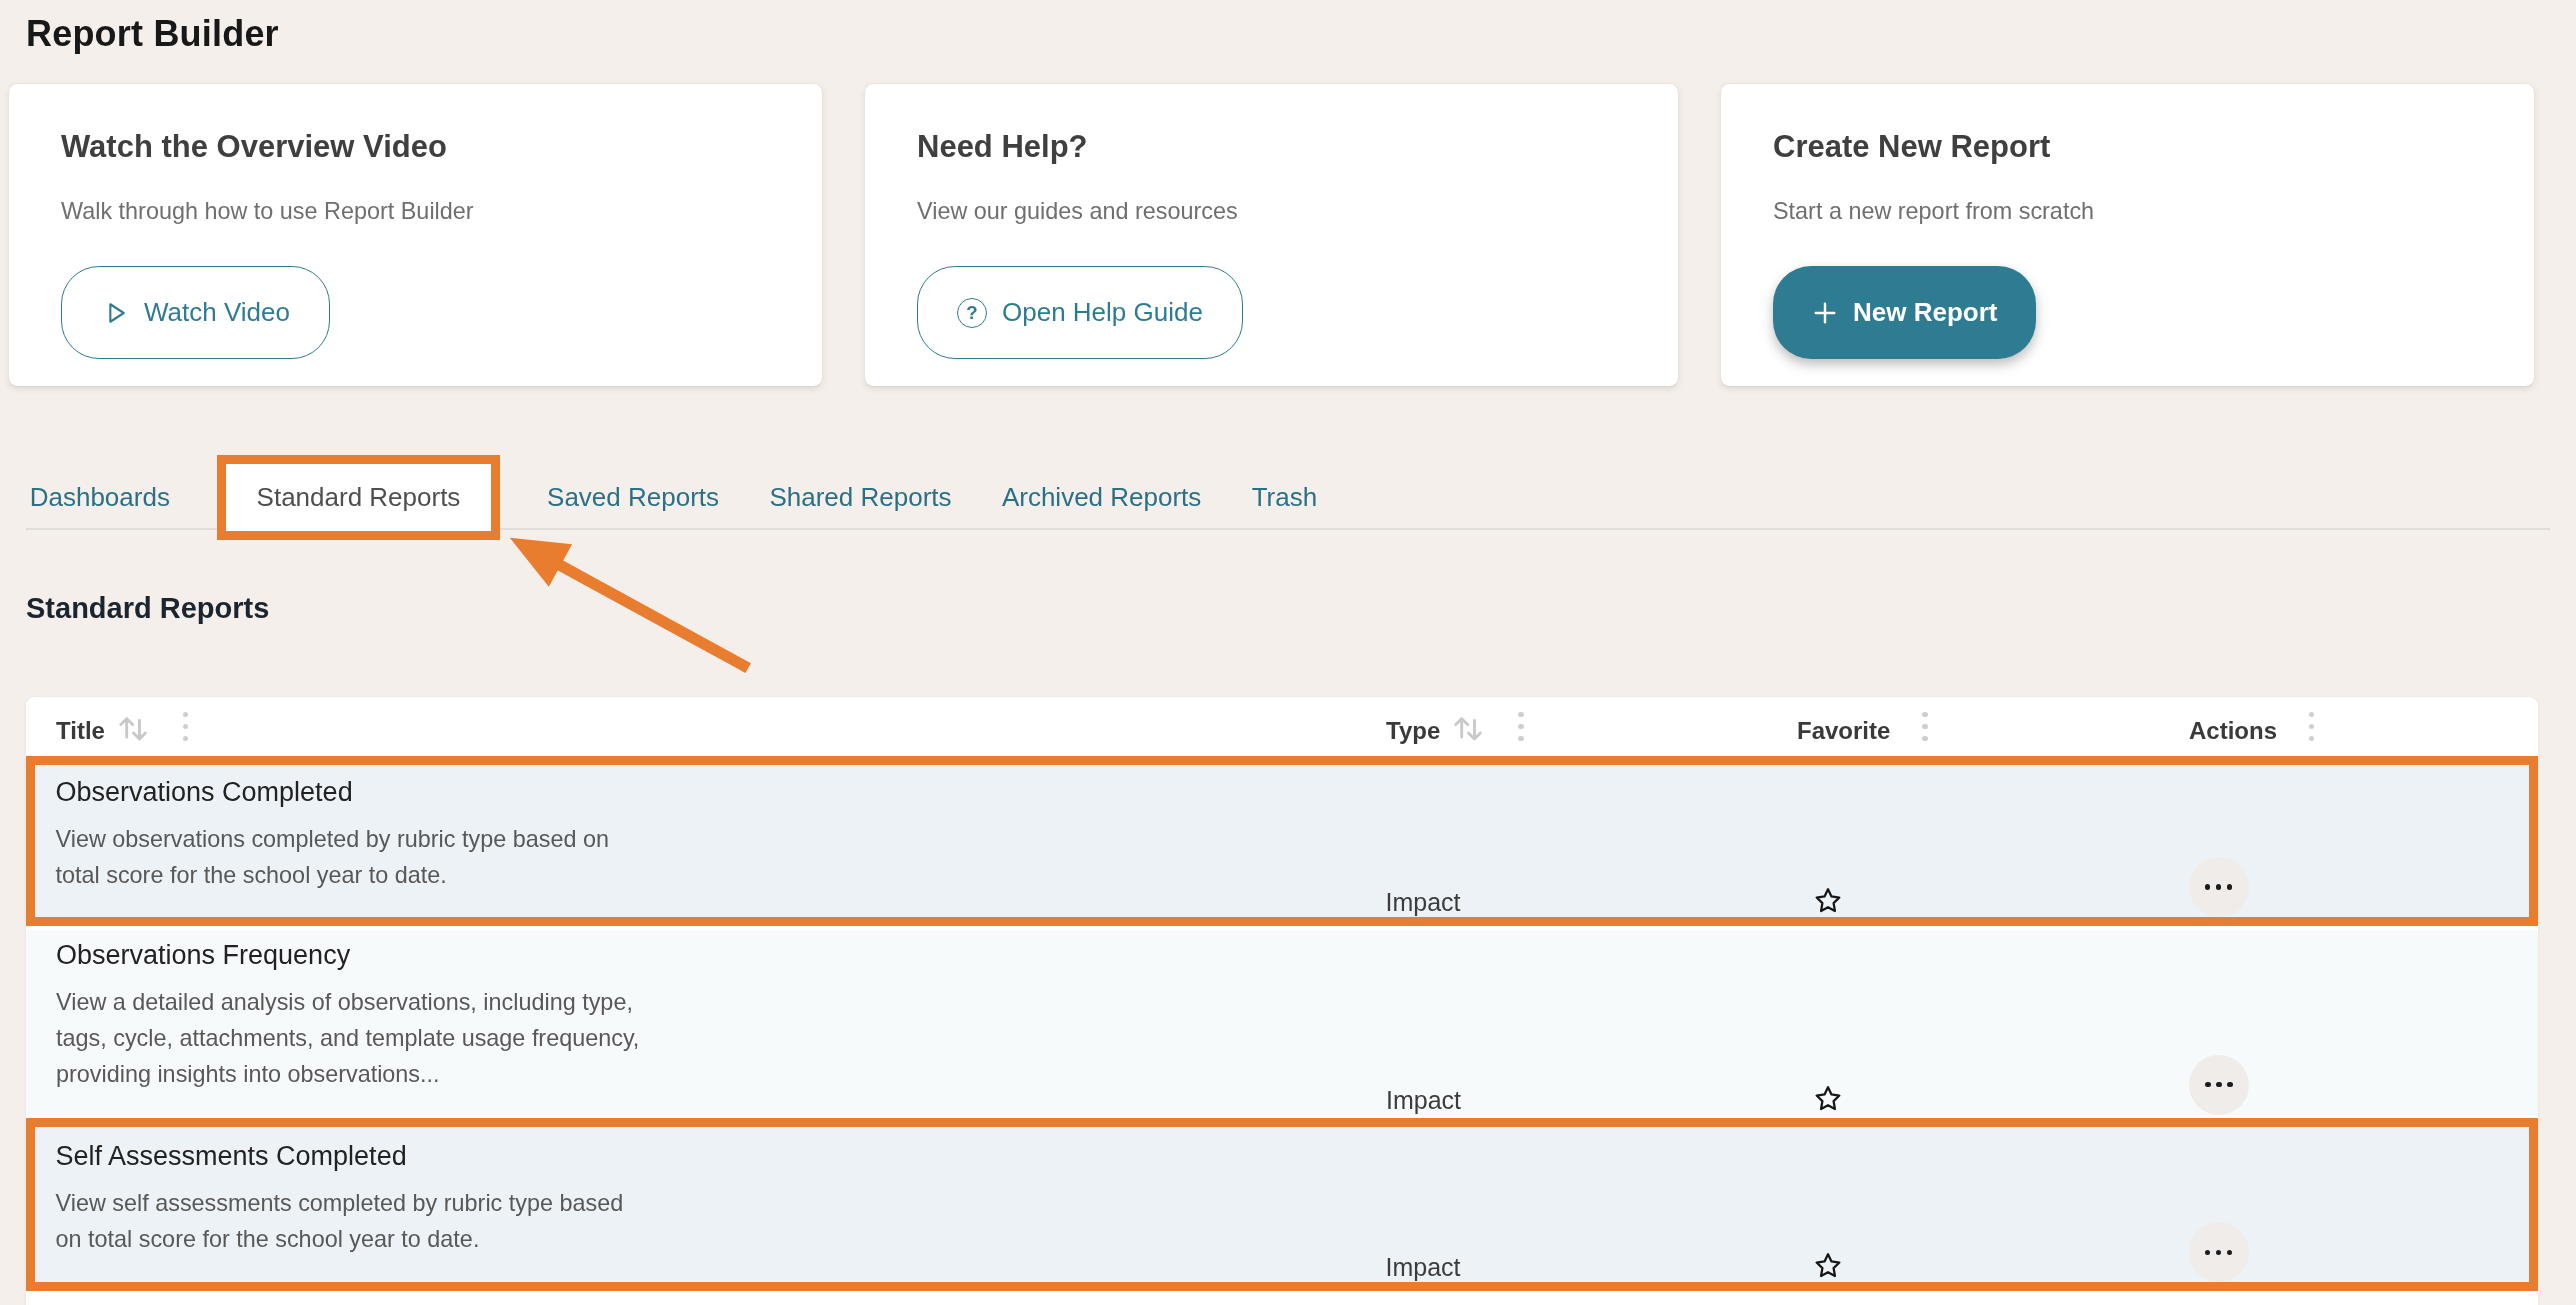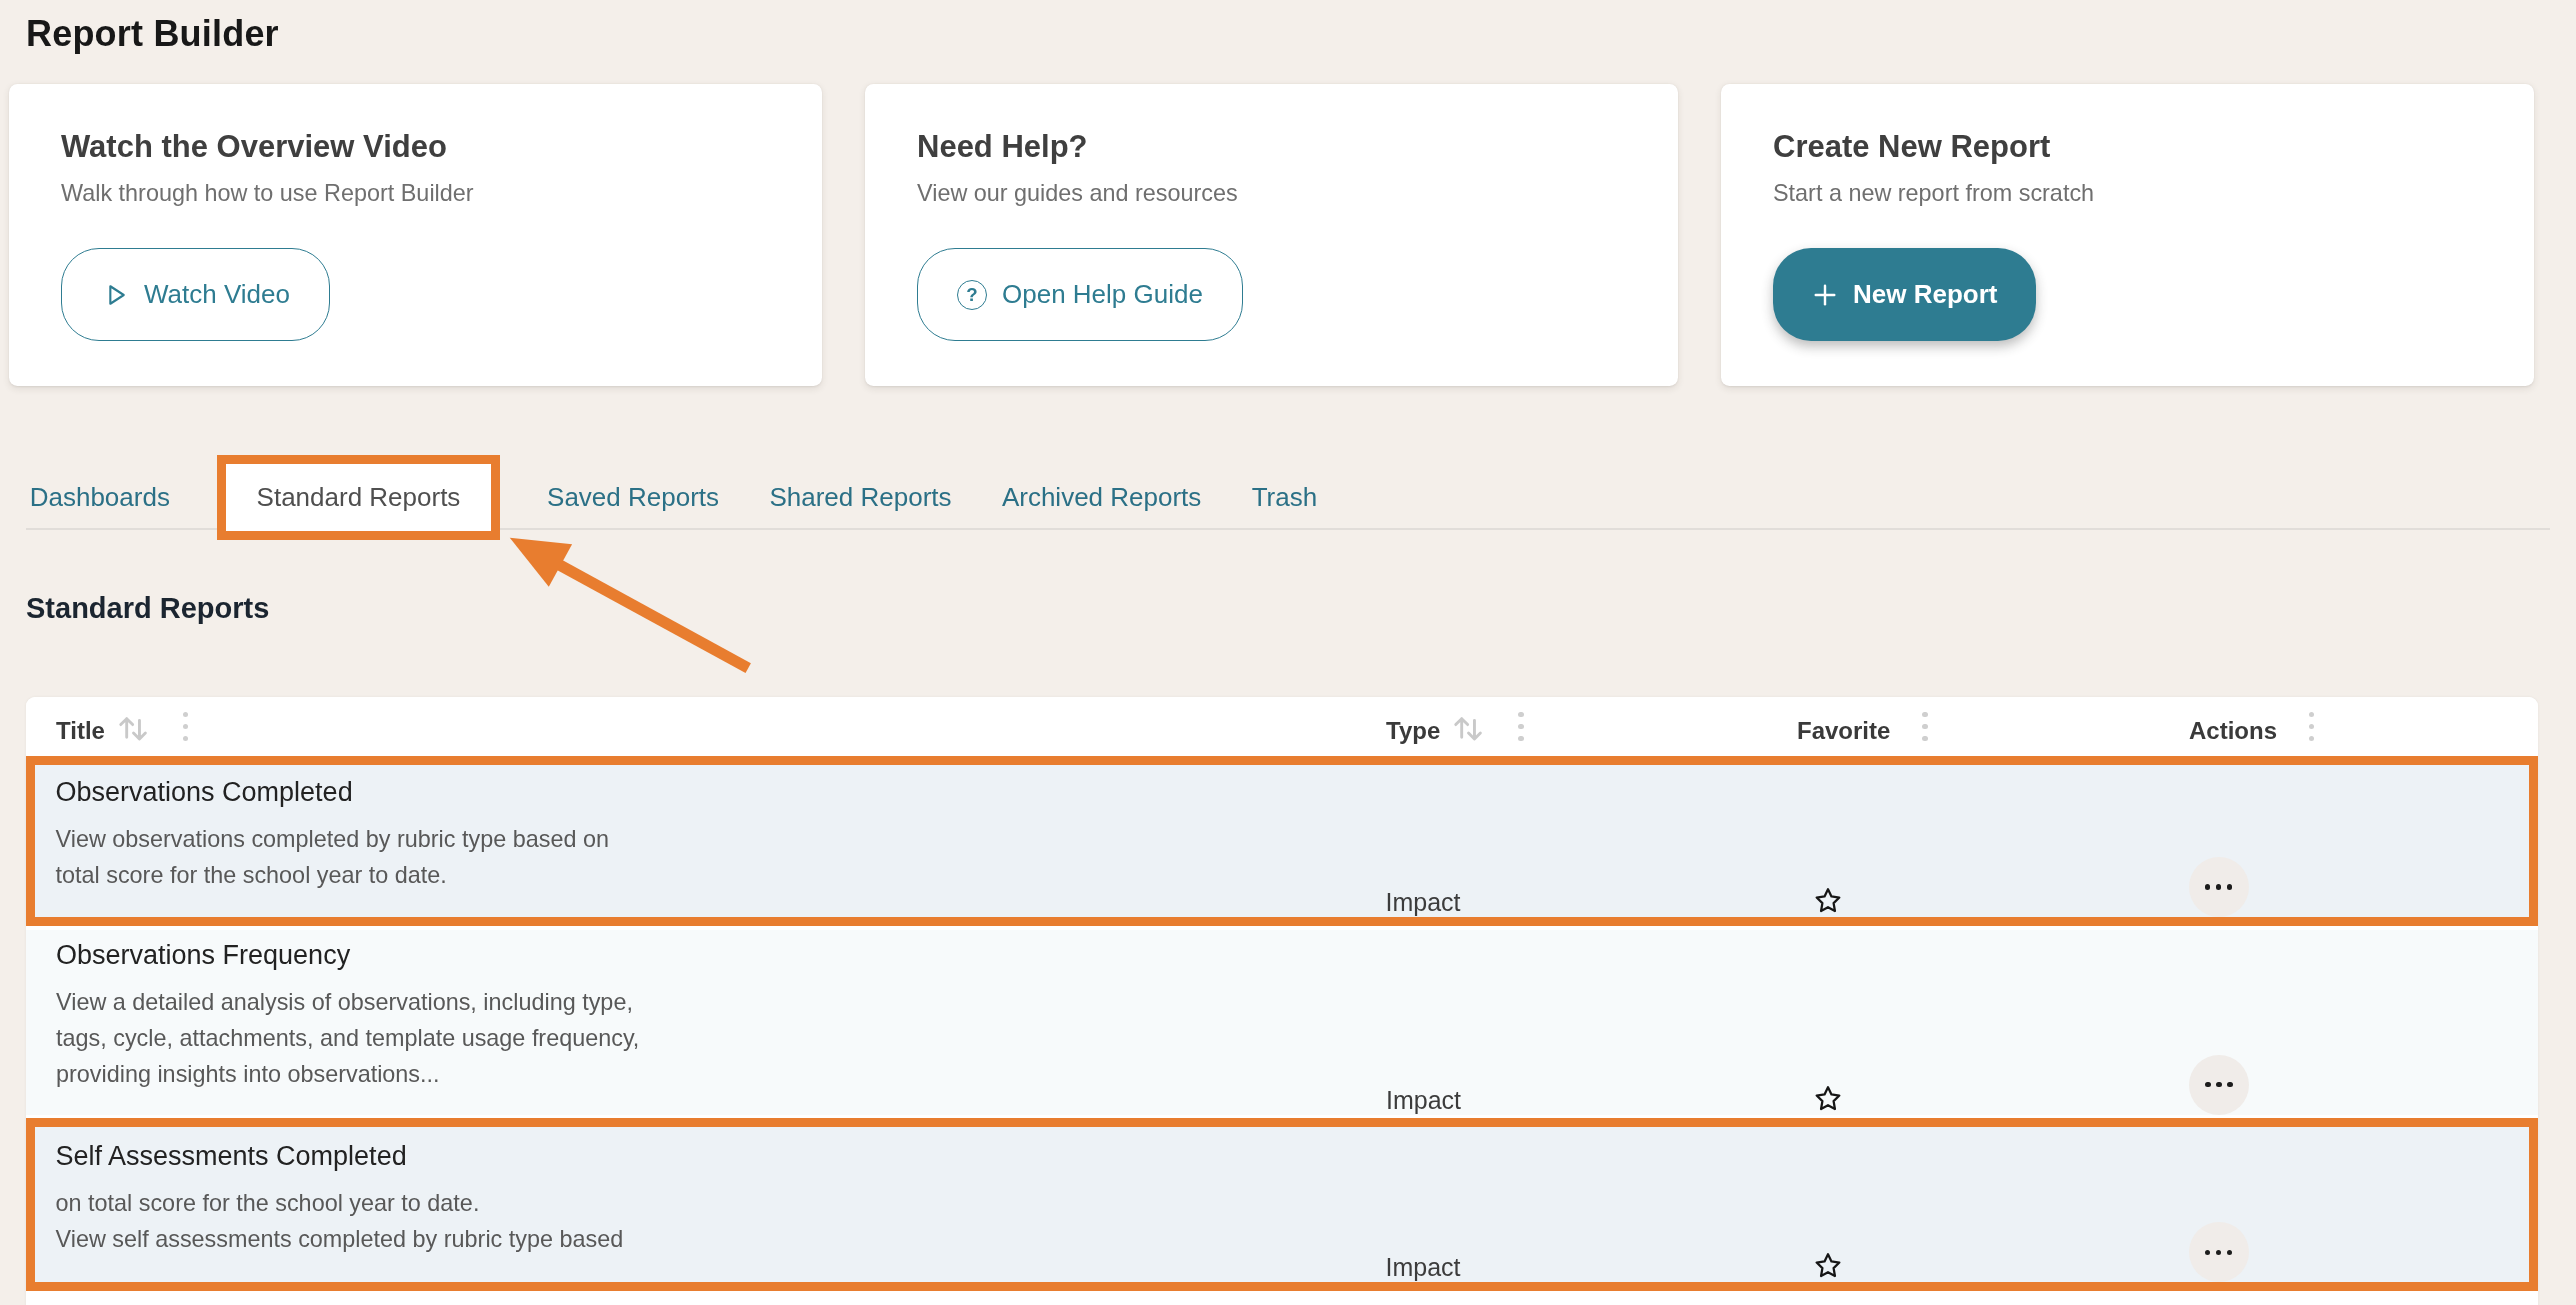--- a/index.html
+++ b/index.html
@@ -18,21 +18,21 @@
   .cards{
     position:absolute;left:9px;top:84px;width:2525px;
     display:flex;gap:43px;
   }
   .card{
     flex:1;height:302px;background:#ffffff;border-radius:8.4px;
     box-shadow:0 2.8px 7.5px rgba(60,50,40,.10), 0 0.9px 1.9px rgba(60,50,40,.08);
     padding:45px 52px;box-sizing:border-box;
   }
   .card-title{font-size:31px;font-weight:600;color:#3f3f3f;}
-  .card-sub{margin-top:15px;font-size:23.4px;color:#6f6f6f;}
+  .card-sub{margin-top:33px;font-size:23.4px;color:#6f6f6f;}
   .btn{
     margin-top:41px;display:inline-flex;align-items:center;gap:15px;
     height:93px;padding:0 39px;border-radius:38px;font-size:26px;
     cursor:pointer;box-sizing:border-box;user-select:none;
   }
   .btn-outline{border:1.9px solid #2e7c91;color:#2e7c91;background:#ffffff;font-weight:500;}
   .btn-filled{
     border:none;background:#2e7c91;color:#ffffff;font-weight:700;
     box-shadow:0 5.6px 11.2px rgba(40,40,40,.30);
   }
@@ -259,22 +259,22 @@
           <i></i>
           <i></i>
         </button>
     </div>
   </div>
 
   <div class="t-grid t-row row-3 hl">
     <div class="t-cell title-cell">
       <div class="row-title">Self Assessments Completed</div>
       <div class="row-desc">
+        <div>View self assessments completed by rubric type based</div>
         <div>on total score for the school year to date.</div>
-        <div>View self assessments completed by rubric type based</div>
       </div>
     </div>
     <div class="t-cell">
       <span class="type-text">Impact</span>
     </div>
     <div class="t-cell">
       <button class="star-btn">
         <svg width="32" height="32" viewBox="0 0 24 24" fill="none" stroke="#161616" stroke-width="1.7" stroke-linejoin="round">
             <path d="M12 3.2l2.6 5.4 5.9.8-4.3 4.2 1 5.9-5.2-2.8-5.2 2.8 1-5.9L3.5 9.4l5.9-.8z"></path>
           </svg>

